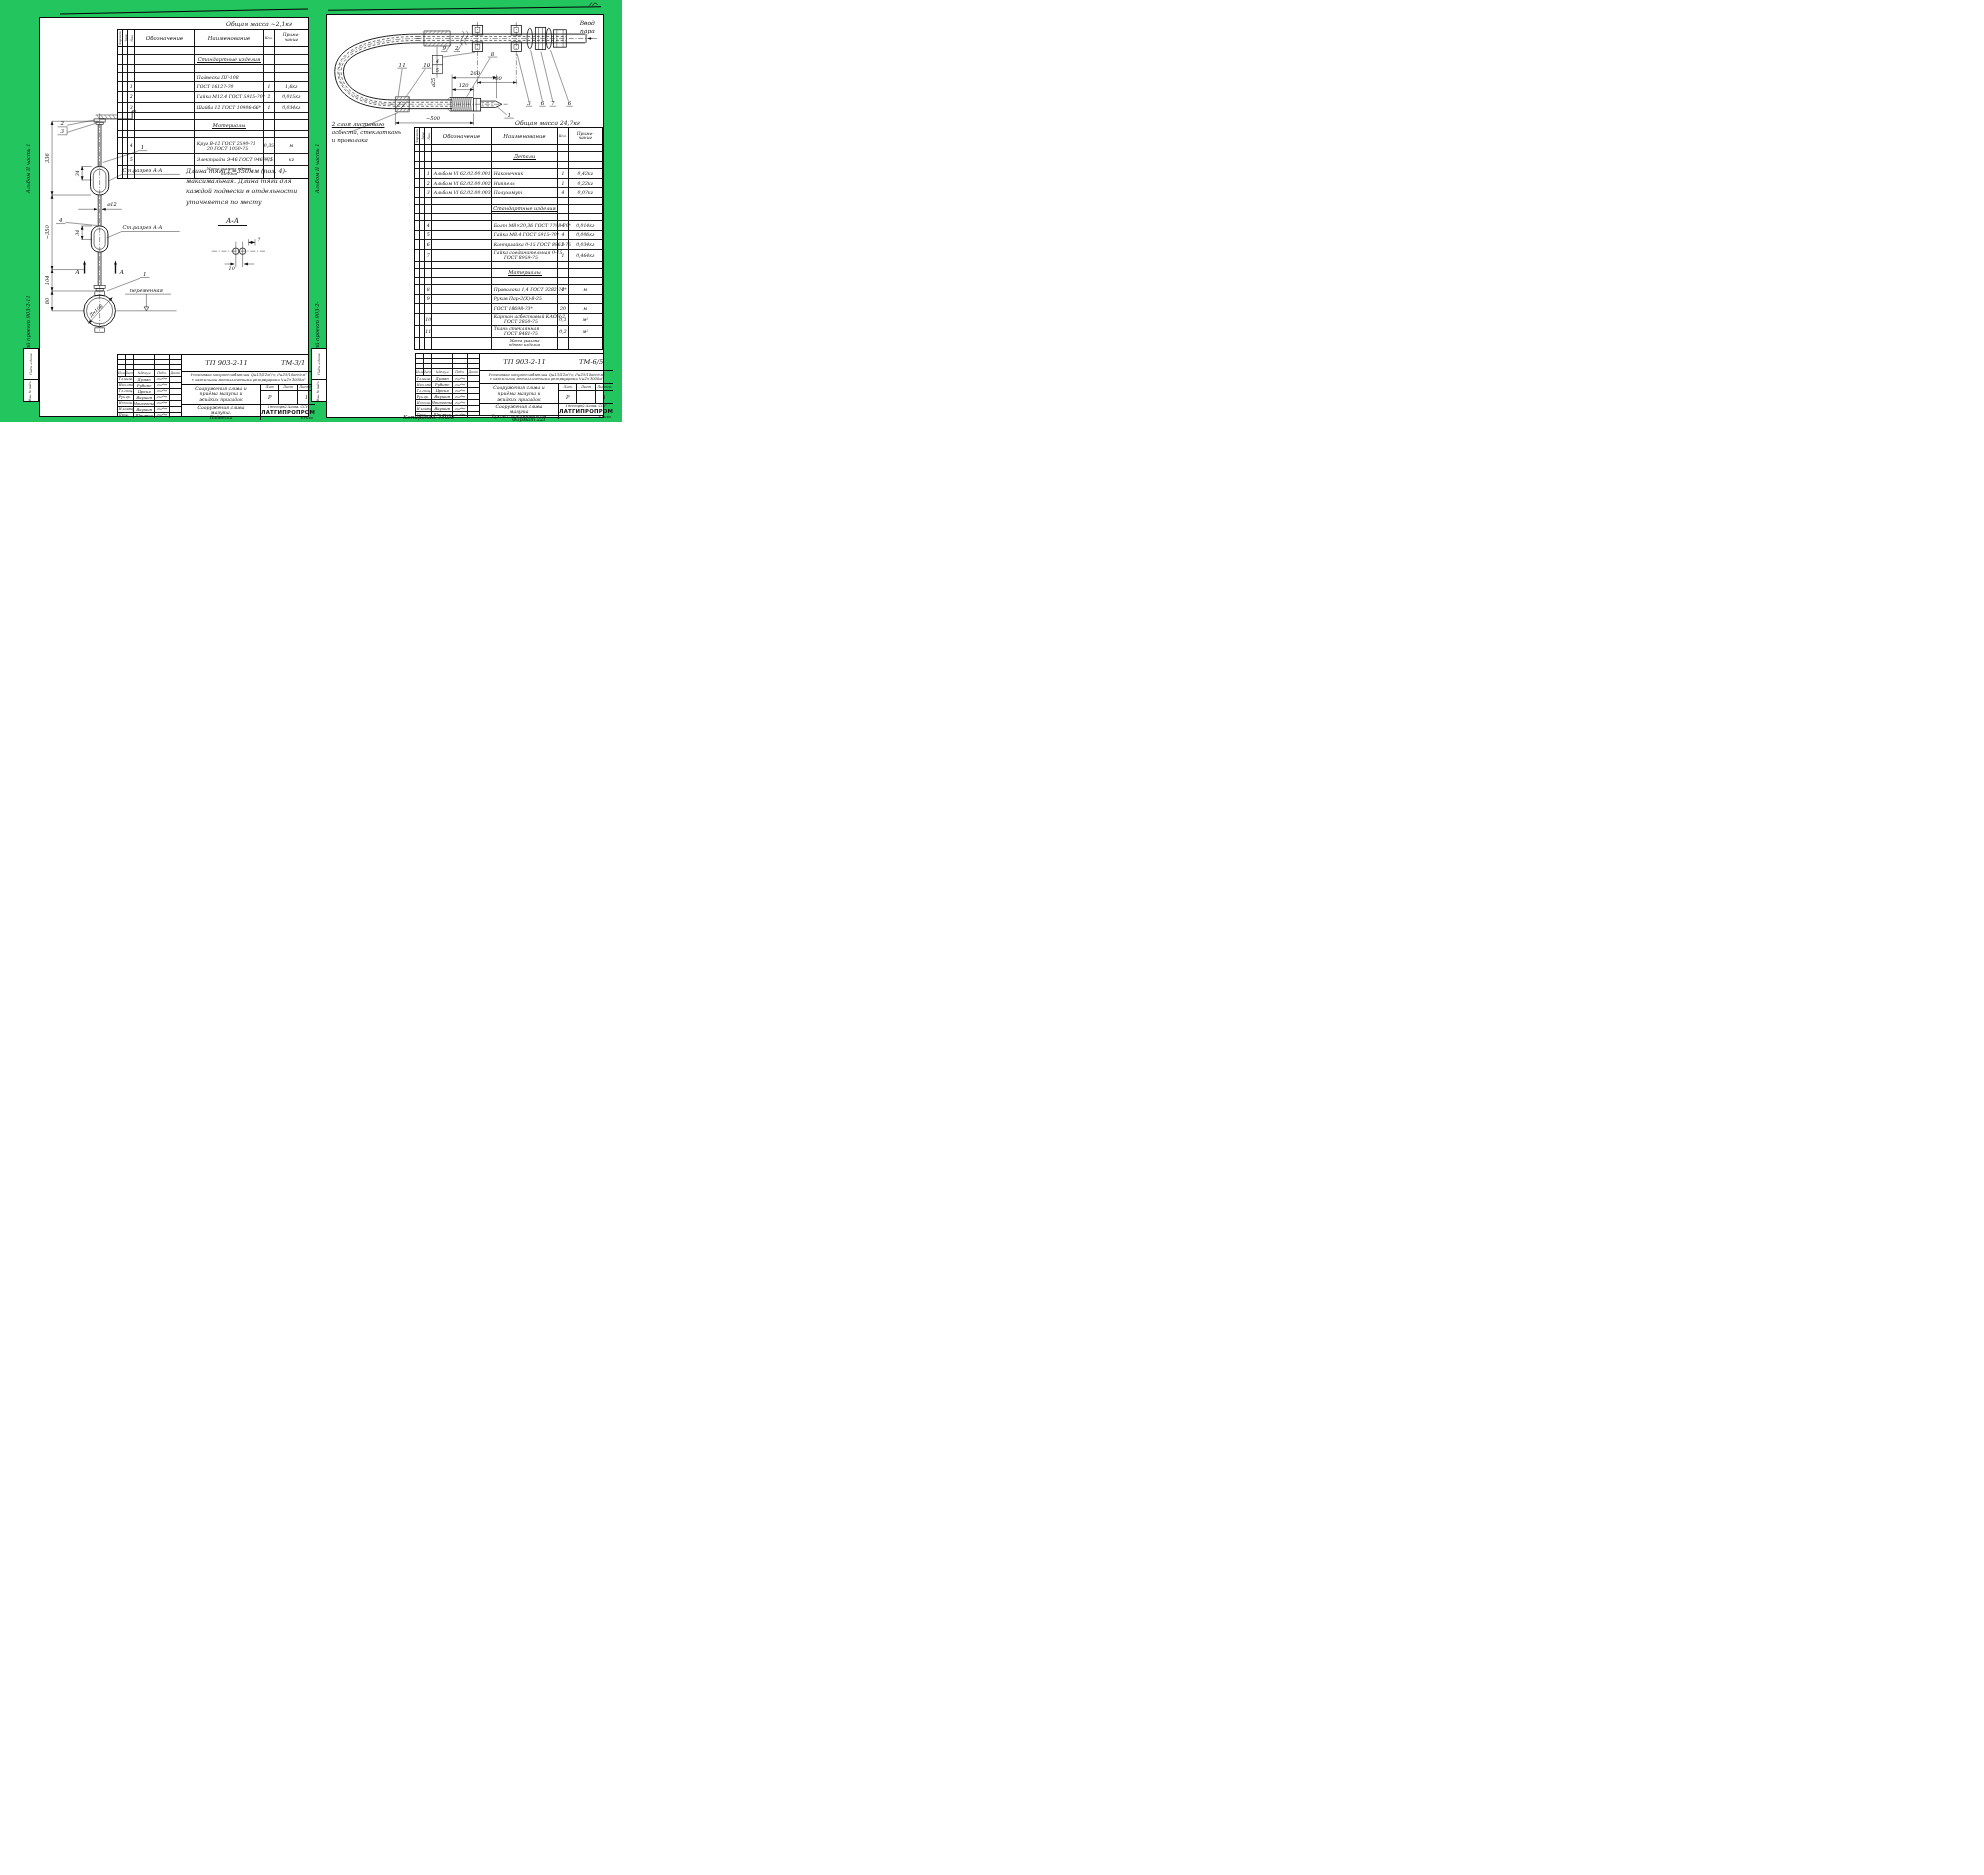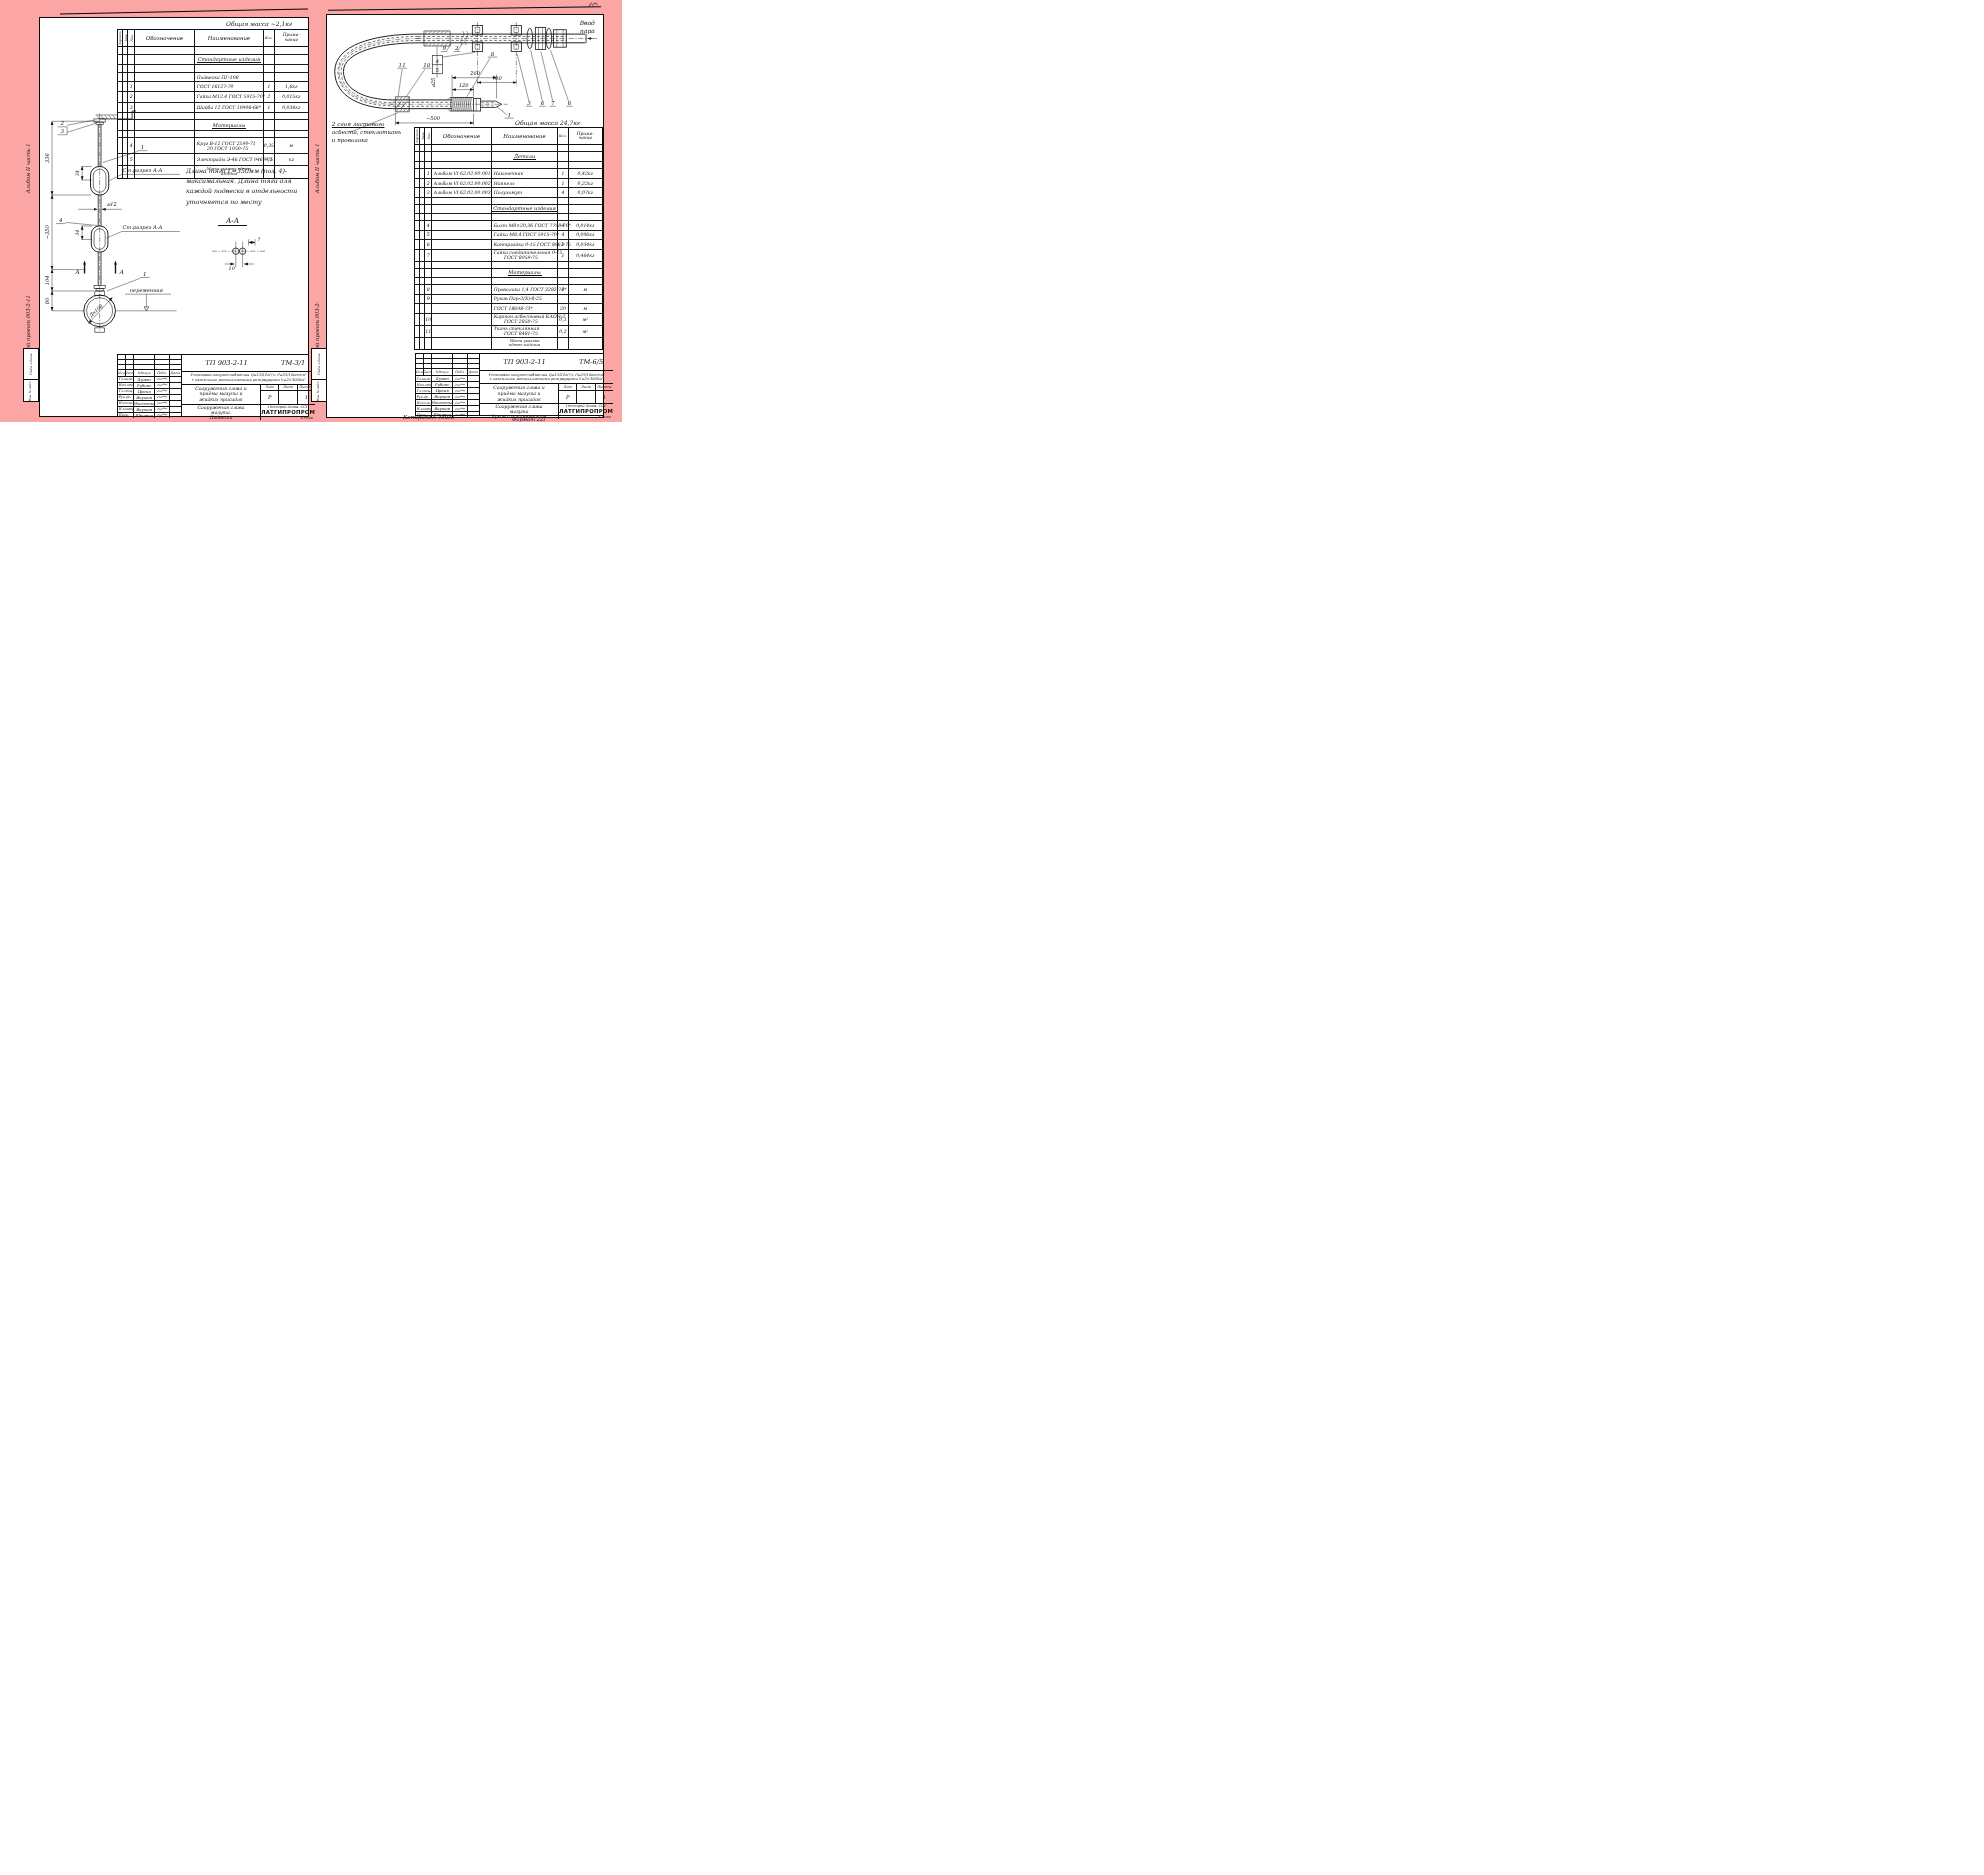--- a/index.html
+++ b/index.html
@@ -1,16 +1,16 @@
 <!DOCTYPE html>
 <html style="font-size:6.4px"><head>
 <meta charset="utf-8">
 <style>
   html,body{margin:0;padding:0;background:#fff;}
-  #canvas{position:relative;width:622px;height:422px;background:#fca5a5;overflow:hidden;
+  #canvas{position:relative;width:622px;height:422px;background:#22c55e;overflow:hidden;
           font-family:"DejaVu Serif",serif;color:#111;}
   .abs{position:absolute;}
   .hw{font-family:"DejaVu Serif",serif;font-style:italic;color:#121212;}
   .sheet{position:absolute;border:1px solid #0d0d0d;background:#fff;}
   .artifact{position:absolute;border-top:1.4px solid #050505;}
   
   .vtext{position:absolute;display:flex;justify-content:space-between;align-items:center;
          font-size:5.2px;white-space:nowrap;transform:rotate(-90deg);}
   .stamp{position:absolute;border:0.8px solid #0d0d0d;background:#fff;}
   .stamp-cell{position:relative;display:flex;align-items:center;justify-content:center;overflow:hidden;}

